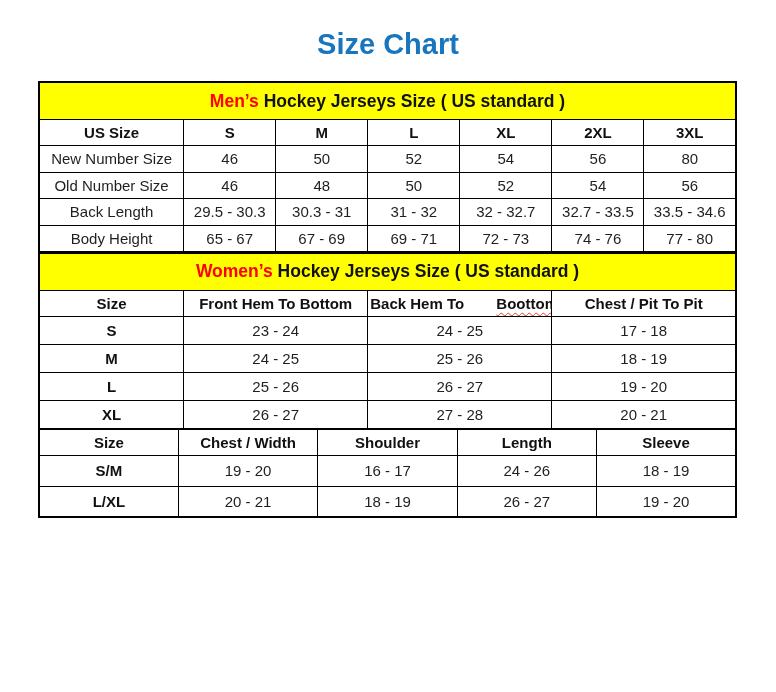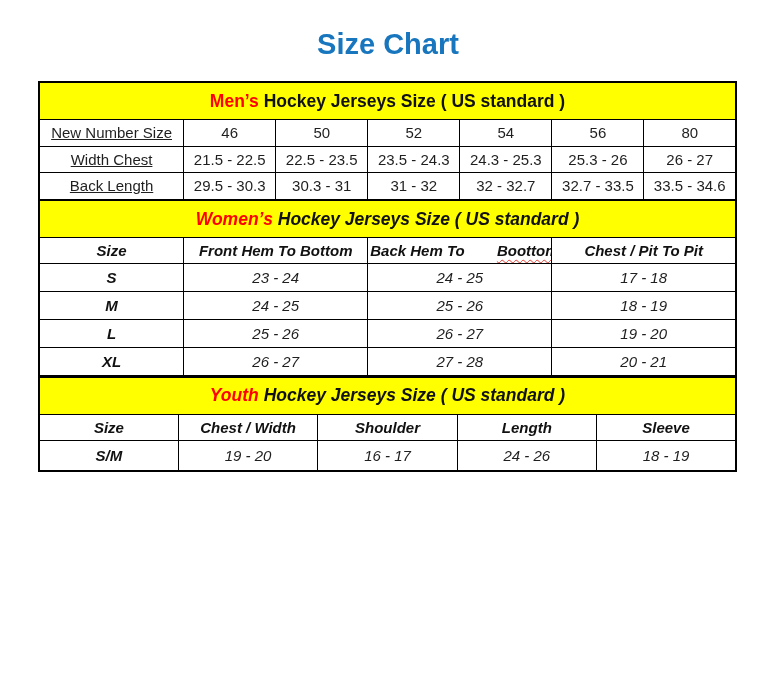--- a/index.html
+++ b/index.html
@@ -26,21 +26,21 @@
     margin:20px 0 0 38px;
     width:699px;
   }
   table.tbl{
     width:100%;
     table-layout:fixed;
     border-collapse:collapse;
     background:#ffffff;
     border:2.5px solid var(--border-black);
   }
-  table.tbl + table.tbl{margin-top:-1.5px;font-style:italic;}
+  table.tbl + table.tbl{margin-top:-1.5px;}
   .tbl th,.tbl td{
     border:1.5px solid var(--border-black);
     text-align:center;
     vertical-align:middle;
     padding:0 2px;
     overflow:hidden;
     white-space:nowrap;
   }
   .banner-cell{
     background:var(--banner-yellow);
@@ -60,21 +60,21 @@
     font-size:15px;
     font-weight:400;
     color:var(--text-dark);
   }
   .t-mens tbody td{height:25.5px;}
   .t-womens tbody td{height:27px;}
   .t-youth tbody td{height:29.5px;}
   .t-mens col.first{width:20.75%;}
   .t-womens col.first{width:20.75%;}
   
-  .t-mens .rowlabel{font-weight:400;text-decoration:underline;}
+  .t-mens .rowlabel{font-weight:400;}
   .t-womens .rowlabel,.t-youth .rowlabel{font-weight:700;color:#111;}
   .squiggle{
     text-decoration-line:underline;
     text-decoration-style:wavy;
     text-decoration-color:#e03c31;
     text-decoration-thickness:1px;
     text-underline-offset:3px;
     margin-left:28px;
   }
 </style>
@@ -91,49 +91,67 @@
           <col>
           <col>
           <col>
           <col>
           <col>
         </colgroup>
         <thead>
           <tr>
             <th colspan="7" class="banner-cell"><span class="accent">Men’s</span> Hockey Jerseys Size ( US standard )</th>
           </tr>
+          <tr>
+            <th class="colhead">US Size</th>
+            <th class="colhead">S</th>
+            <th class="colhead">M</th>
+            <th class="colhead">L</th>
+            <th class="colhead">XL</th>
+            <th class="colhead">2XL</th>
+            <th class="colhead">3XL</th>
+          </tr>
         </thead>
         <tbody>
           <tr>
             <td class="rowlabel">New Number Size</td>
             <td>46</td>
             <td>50</td>
             <td>52</td>
             <td>54</td>
             <td>56</td>
             <td>80</td>
           </tr>
           <tr>
-            <td class="rowlabel">Width Chest</td>
-            <td>21.5 - 22.5</td>
-            <td>22.5 - 23.5</td>
-            <td>23.5 - 24.3</td>
-            <td>24.3 - 25.3</td>
-            <td>25.3 - 26</td>
-            <td>26 - 27</td>
+            <td class="rowlabel">Old Number Size</td>
+            <td>46</td>
+            <td>48</td>
+            <td>50</td>
+            <td>52</td>
+            <td>54</td>
+            <td>56</td>
           </tr>
           <tr>
             <td class="rowlabel">Back Length</td>
             <td>29.5 - 30.3</td>
             <td>30.3 - 31</td>
             <td>31 - 32</td>
             <td>32 - 32.7</td>
             <td>32.7 - 33.5</td>
             <td>33.5 - 34.6</td>
           </tr>
+          <tr>
+            <td class="rowlabel">Body Height</td>
+            <td>65 - 67</td>
+            <td>67 - 69</td>
+            <td>69 - 71</td>
+            <td>72 - 73</td>
+            <td>74 - 76</td>
+            <td>77 - 80</td>
+          </tr>
         </tbody>
       </table>
     <table class="tbl t-womens">
         <colgroup>
           <col class="first">
           <col>
           <col>
           <col>
         </colgroup>
         <thead>
@@ -177,34 +195,38 @@
     <table class="tbl t-youth">
         <colgroup>
           <col class="first">
           <col>
           <col>
           <col>
           <col>
         </colgroup>
         <thead>
           <tr>
-            <th colspan="5" class="banner-cell"><span class="accent">Youth</span> Hockey Jerseys Size ( US standard )</th>
-          </tr>
-          <tr>
             <th class="colhead">Size</th>
             <th class="colhead">Chest / Width</th>
             <th class="colhead">Shoulder</th>
             <th class="colhead">Length</th>
             <th class="colhead">Sleeve</th>
           </tr>
         </thead>
         <tbody>
           <tr>
             <td class="rowlabel">S/M</td>
             <td>19 - 20</td>
             <td>16 - 17</td>
             <td>24 - 26</td>
             <td>18 - 19</td>
+          </tr>
+          <tr>
+            <td class="rowlabel">L/XL</td>
+            <td>20 - 21</td>
+            <td>18 - 19</td>
+            <td>26 - 27</td>
+            <td>19 - 20</td>
           </tr>
         </tbody>
       </table>
   </div>
 </main>
 
 </body></html>

